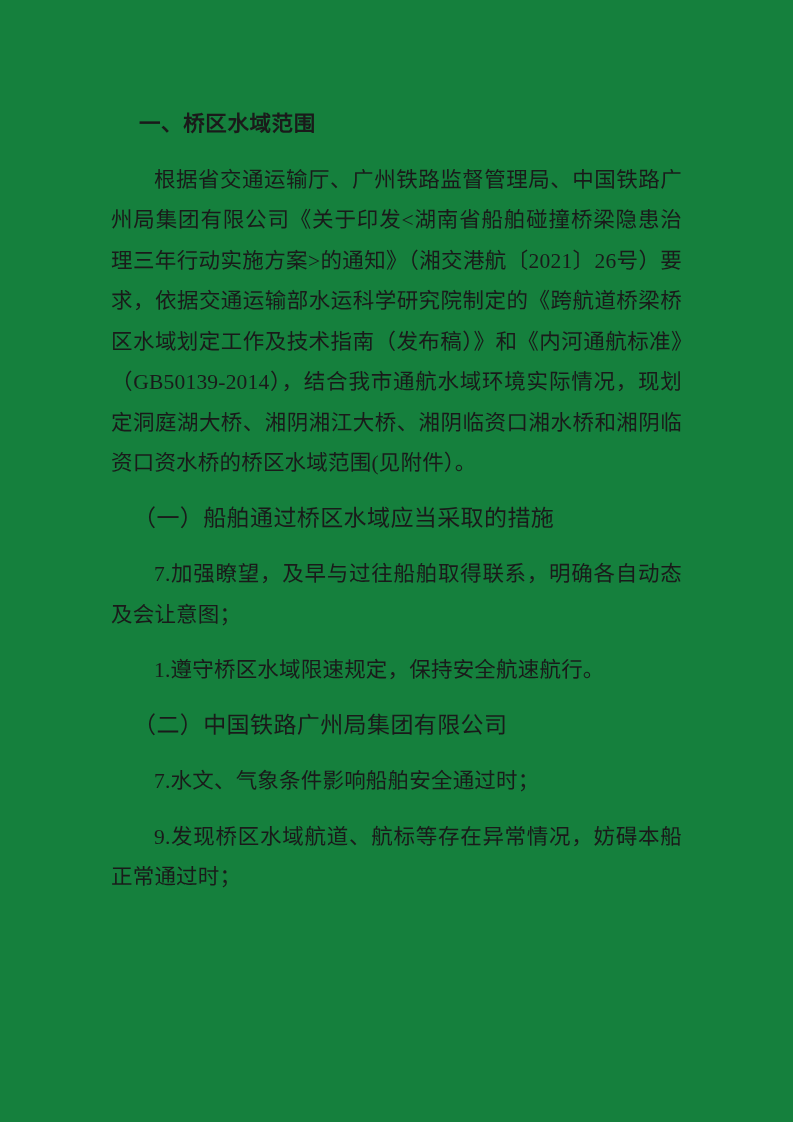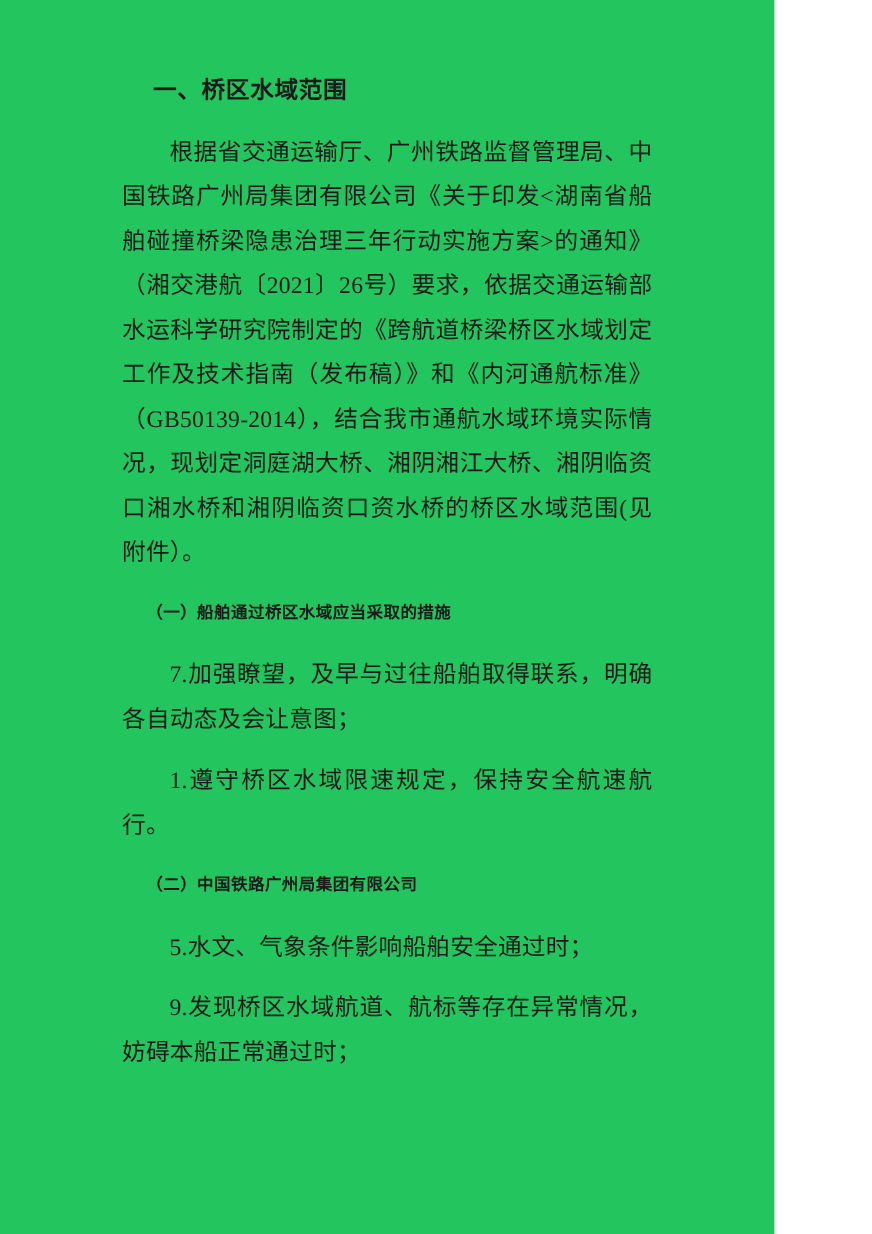--- a/index.html
+++ b/index.html
@@ -11,43 +11,43 @@
   body {
     width: 793px;
     height: 1122px;
     font-family: "Liberation Serif", "DejaVu Serif", serif;
     color: #1a1a1a;
     position: relative;
     overflow: hidden;
   }
   .page {
     box-sizing: border-box;
-    width: 704px;
+    width: 793px;
     height: 1122px;
-    padding: 62px 96px 60px 96px;
-    background: #22c55e;
+    padding: 104px 96px 60px 96px;
+    background: #15803d;
   }
   .doc-body {
     font-size: 21.5px;
     line-height: 40.5px;
     text-align: justify;
     text-justify: inter-ideograph;
     letter-spacing: 0.2px;
   }
   .heading-1 {
     font-weight: bold;
     font-size: 21.5px;
     line-height: 40.5px;
     text-indent: 43px;
     margin: 0;
     letter-spacing: 0.6px;
   }
   .heading-2 {
-    font-weight: bold;
-    font-size: 15px;
+    font-weight: normal;
+    font-size: 23px;
     line-height: 40.5px;
     text-indent: 37px;
     margin: 0;
     letter-spacing: 0.4px;
   }
   .para {
     margin: 15px;
     text-indent: 43px;
   }
 </style>
@@ -55,16 +55,16 @@
 <body>
 
 <div class="page">
   <div class="doc-body" id="doc-body">
       <p class="heading-1">一、桥区水域范围</p>
       <p class="para">根据省交通运输厅、广州铁路监督管理局、中国铁路广州局集团有限公司《关于印发&lt;湖南省船舶碰撞桥梁隐患治理三年行动实施方案&gt;的通知》（湘交港航〔2021〕26号）要求，依据交通运输部水运科学研究院制定的《跨航道桥梁桥区水域划定工作及技术指南（发布稿）》和《内河通航标准》（GB50139-2014），结合我市通航水域环境实际情况，现划定洞庭湖大桥、湘阴湘江大桥、湘阴临资口湘水桥和湘阴临资口资水桥的桥区水域范围(见附件）。</p>
       <p class="heading-2">（一）船舶通过桥区水域应当采取的措施</p>
       <p class="para">7.加强瞭望，及早与过往船舶取得联系，明确各自动态及会让意图；</p>
       <p class="para">1.遵守桥区水域限速规定，保持安全航速航行。</p>
       <p class="heading-2">（二）中国铁路广州局集团有限公司</p>
-      <p class="para">5.水文、气象条件影响船舶安全通过时；</p>
+      <p class="para">7.水文、气象条件影响船舶安全通过时；</p>
       <p class="para">9.发现桥区水域航道、航标等存在异常情况，妨碍本船正常通过时；</p>
     </div>
 </div>
 
 </body></html>

